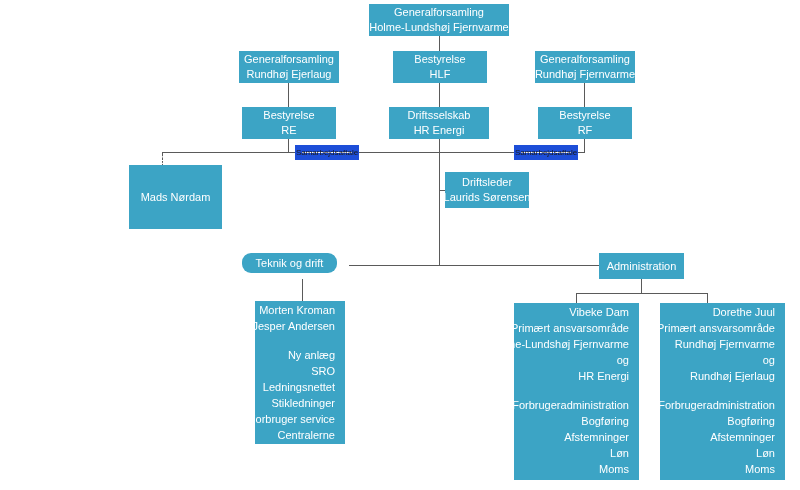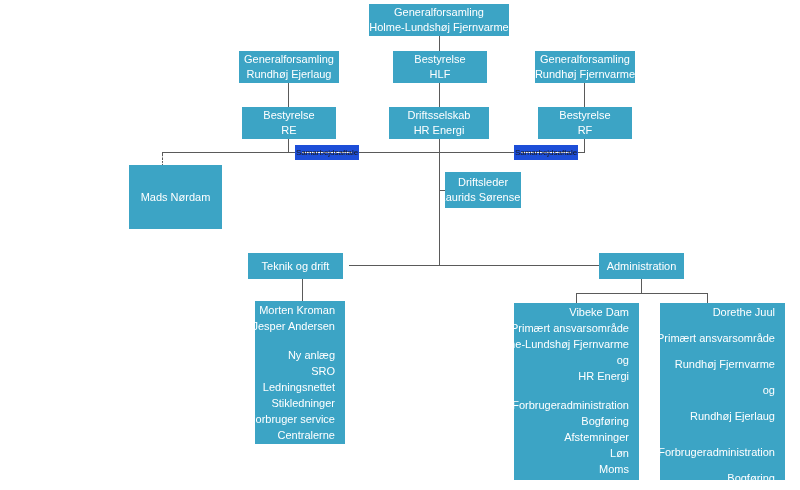--- a/index.html
+++ b/index.html
@@ -145,26 +145,26 @@
   <div class="agreement" style="left:490px; top:145px; width:64px; height:15px;">
     <span>Samarbejdsaftale</span>
   </div>
 
   <div class="node" style="left:105px; top:165px; width:93px; height:64px;gap:22px;">
     <span class="line">Gartner</span>
     <span class="line">Mads Nørdam</span>
     <span class="line">Morten Rud</span>
   </div>
 
-  <div class="node" style="left:421px; top:172px; width:76px; height:36px;">
+  <div class="node" style="left:421px; top:172px; width:84px; height:36px;">
     <span class="line">Driftsleder</span>
     <span class="line">Laurids Sørensen</span>
   </div>
 
-  <div class="node" style="left:224px; top:253px; width:95px; height:26px;">
+  <div class="node" style="left:218px; top:253px; width:95px; height:20px;border-radius:9px;">
     <span class="line">Teknik og drift</span>
   </div>
 
   <div class="node" style="left:575px; top:253px; width:85px; height:26px;">
     <span class="line">Administration</span>
   </div>
 
   <div class="node left-align" style="left:231px; top:301px; width:90px; height:143px;">
     <span class="line">Morten Kroman</span>
     <span class="line">Jesper Andersen</span>
@@ -184,21 +184,21 @@
     <span class="line">og</span>
     <span class="line">HR Energi</span>
     <span class="spacer"></span>
     <span class="line">Forbrugeradministration</span>
     <span class="line">Bogføring</span>
     <span class="line">Afstemninger</span>
     <span class="line">Løn</span>
     <span class="line">Moms</span>
   </div>
 
-  <div class="node left-align" style="left:636px; top:303px; width:125px; height:177px;gap:10px;">
+  <div class="node left-align" style="left:636px; top:303px; width:125px; height:177px;">
     <span class="line">Dorethe Juul</span>
     <span class="line">Primært ansvarsområde</span>
     <span class="line">Rundhøj Fjernvarme</span>
     <span class="line">og</span>
     <span class="line">Rundhøj Ejerlaug</span>
     <span class="spacer"></span>
     <span class="line">Forbrugeradministration</span>
     <span class="line">Bogføring</span>
     <span class="line">Afstemninger</span>
     <span class="line">Løn</span>

